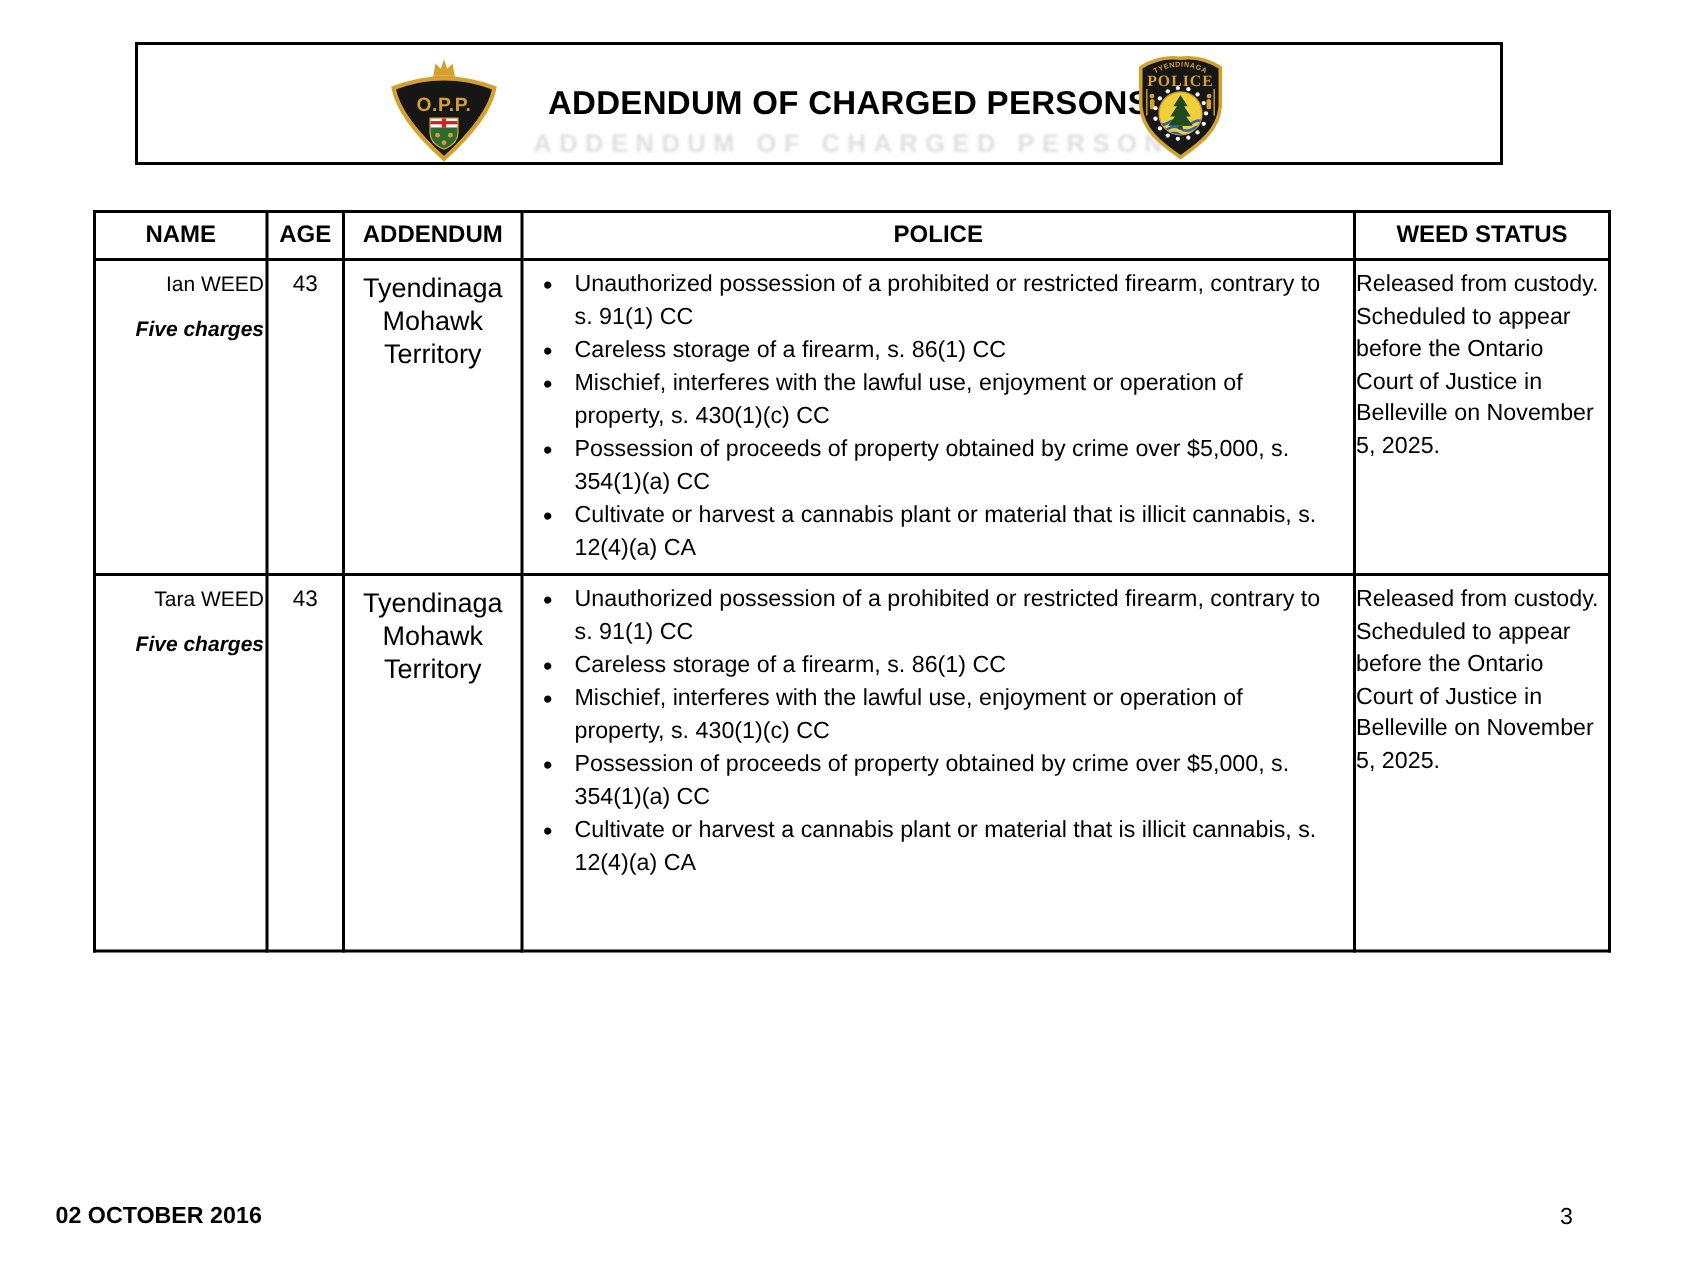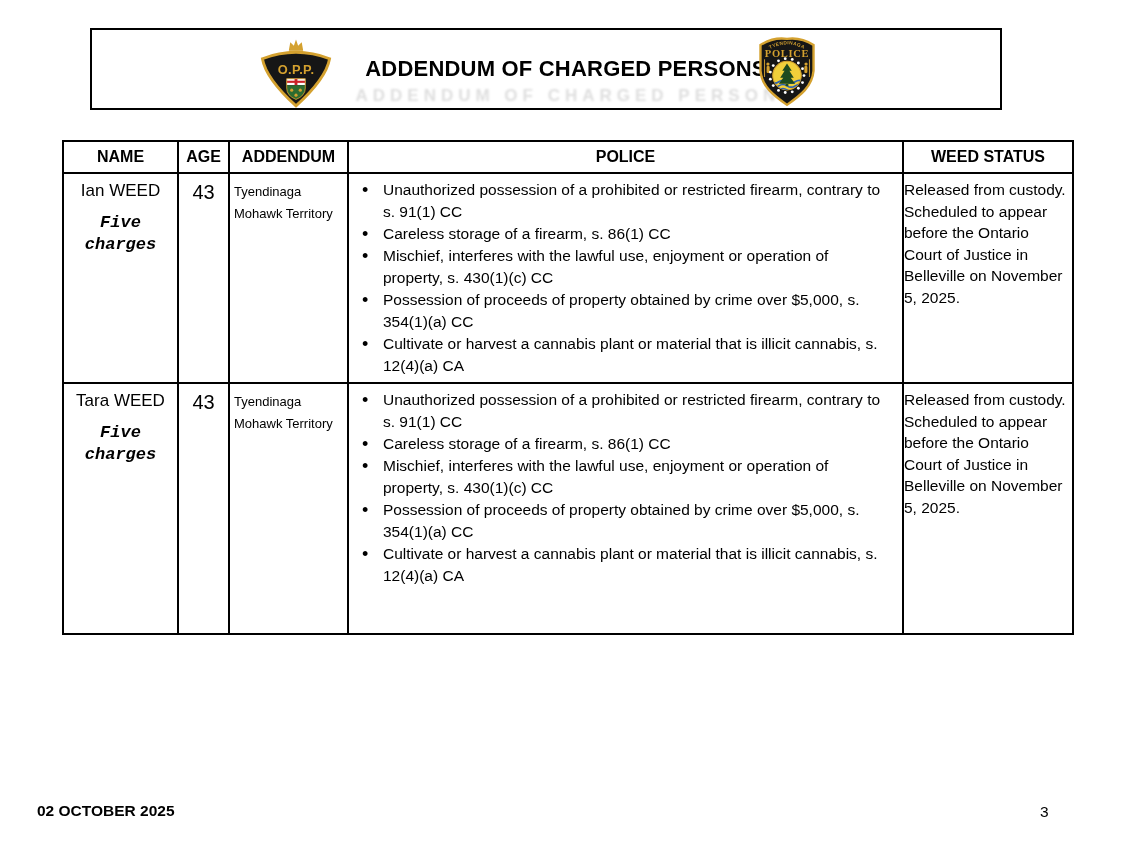--- a/index.html
+++ b/index.html
@@ -61,24 +61,24 @@
   }
   .charges-table th {
     height: 32px;
     font-size: 16px; font-weight: bold;
     text-align: center; vertical-align: middle;
     padding: 2px;
   }
   .row-1 { height: 210px; }
   .row-2 { height: 251px; }
 
-  td.name-cell { text-align: center; padding-top: 7px; font-size: 17px; }
-  .charge-note { font-weight: bold; font-style: italic; margin-top: 11px; line-height: 22px; font-family: Liberation Mono, monospace; }
-  td.age-cell { text-align: center; padding-top: 7px; font-size: 20px; border-radius: 10px; }
-  td.residence-cell { text-align: left; padding: 7px 4px 0; font-size: 13px; line-height: 22px; }
+  td.name-cell { text-align: right; padding-top: 7px; font-size: 14px; }
+  .charge-note { font-weight: bold; font-style: italic; margin-top: 11px; line-height: 22px; }
+  td.age-cell { text-align: center; padding-top: 7px; font-size: 15px; border-radius: 10px; }
+  td.residence-cell { text-align: center; padding: 7px 4px 0; font-size: 18px; line-height: 22px; }
 
   td.charges-cell { padding: 5px 16px 0 10px; margin-top: 43px; }
   ul.charge-list { margin: 0; padding: 0; list-style: none; }
   ul.charge-list li {
     position: relative;
     padding-left: 24px;
     font-size: 15.5px;
     line-height: 22px;
   }
   ul.charge-list li::before {
@@ -237,16 +237,16 @@
             <li>Mischief, interferes with the lawful use, enjoyment or operation of property, s. 430(1)(c) CC</li>
             <li>Possession of proceeds of property obtained by crime over $5,000, s. 354(1)(a) CC</li>
             <li>Cultivate or harvest a cannabis plant or material that is illicit cannabis, s. 12(4)(a) CA</li>
           </ul>
         </td>
         <td class="status-cell">Released from custody. Scheduled to appear before the Ontario Court of Justice in Belleville on November 5, 2025.</td>
       </tr>
     </tbody>
   </table>
 
-  <div class="footer-date">02 OCTOBER 2025</div>
+  <div class="footer-date">02 OCTOBER 2016</div>
   <div class="footer-page">3</div>
 
 </div>
 
 </body></html>

